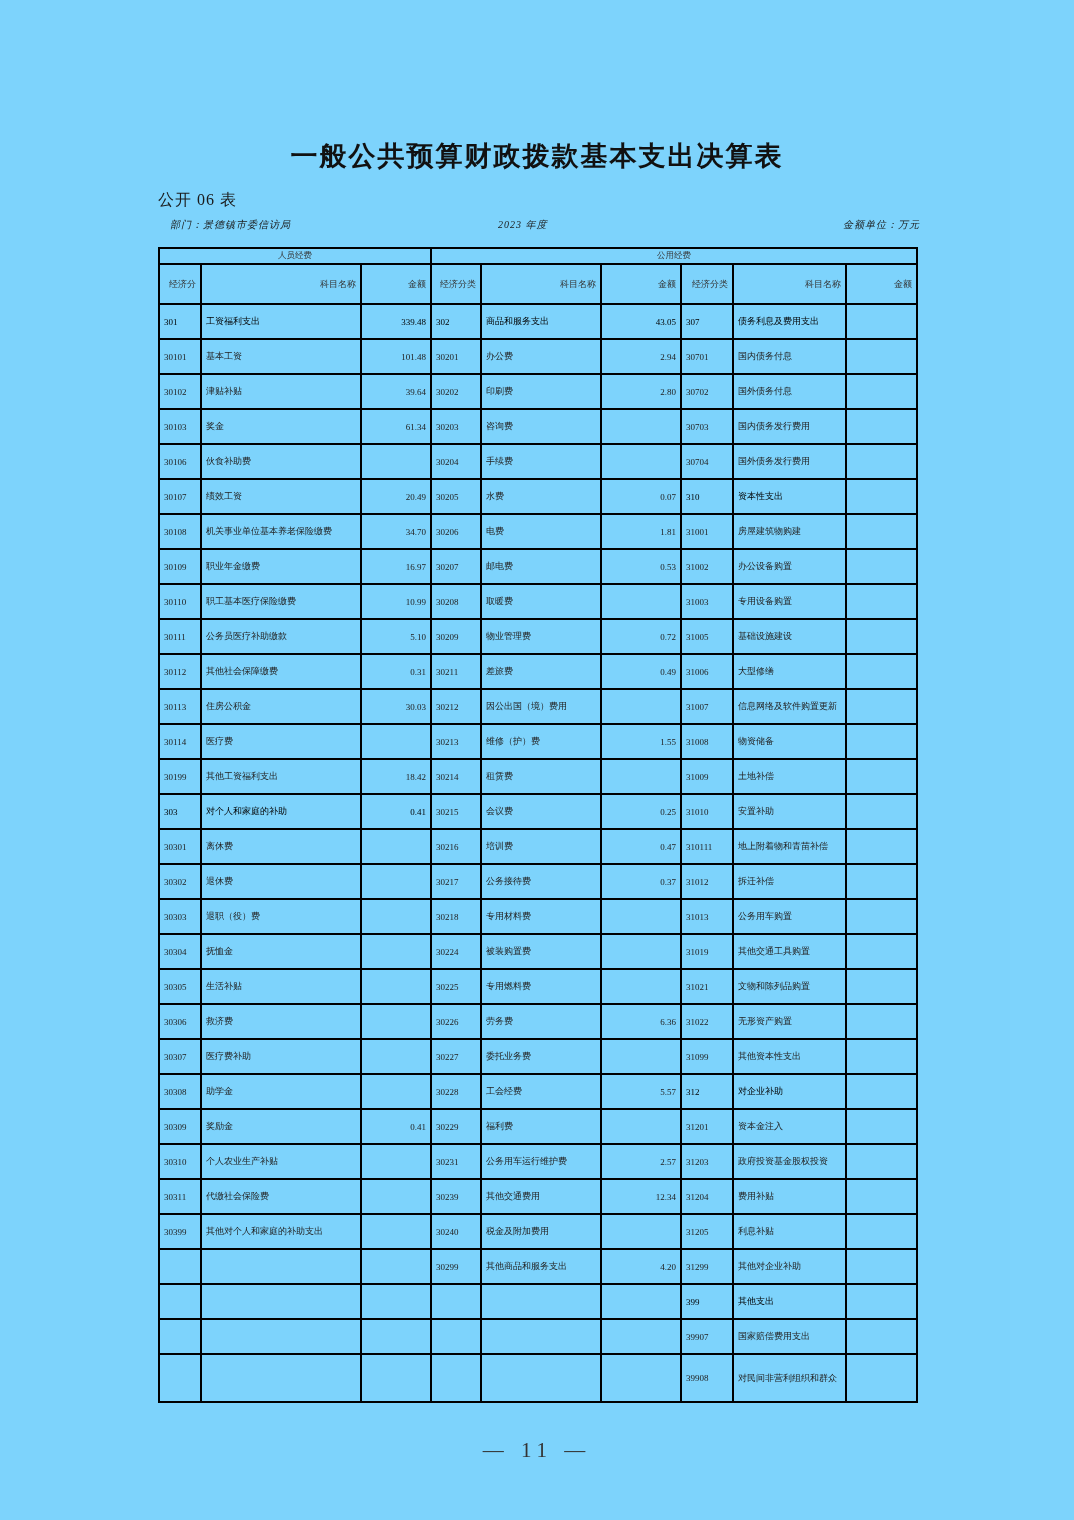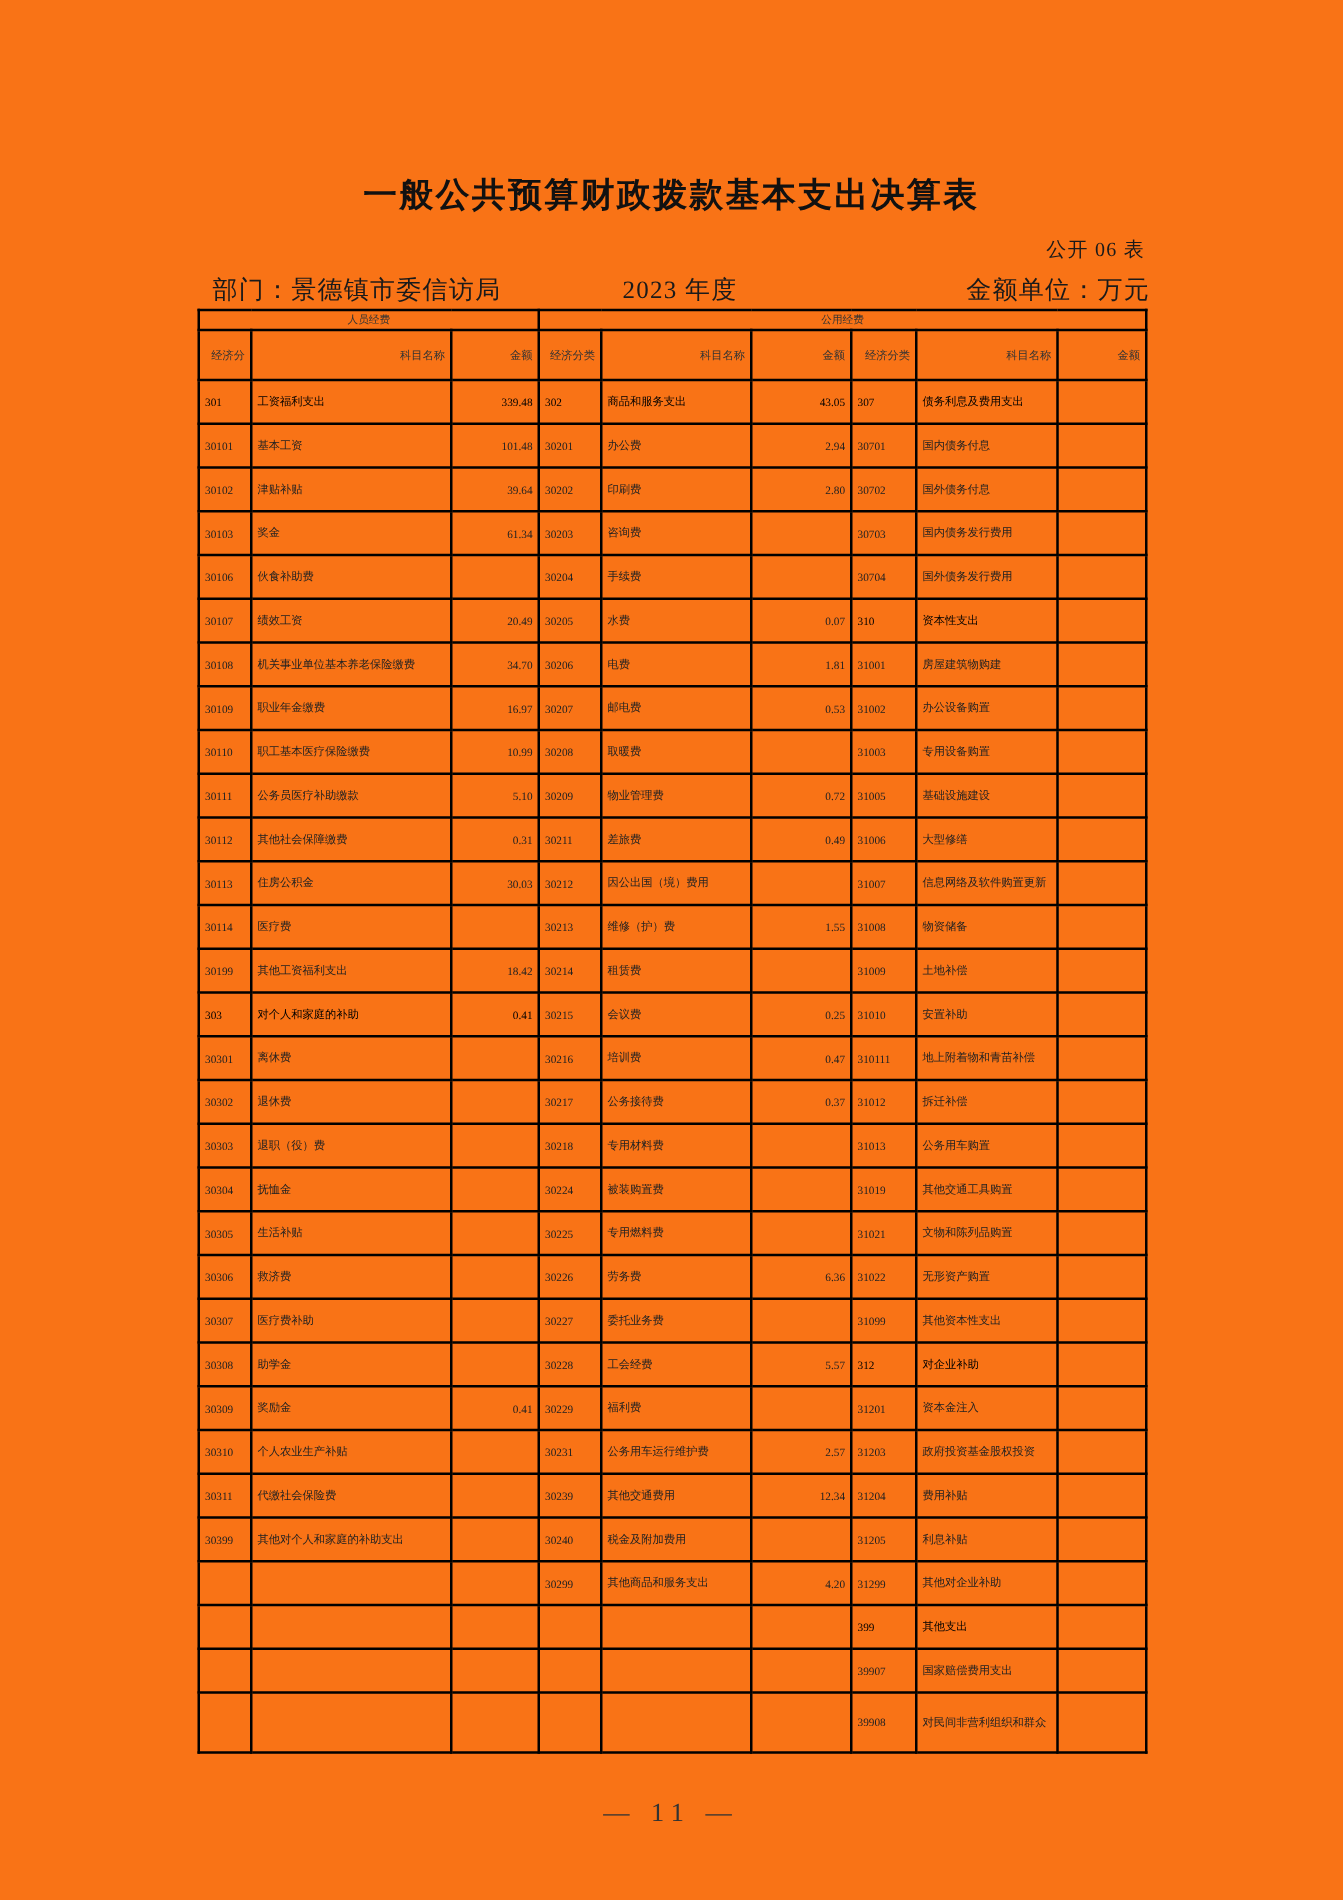--- a/index.html
+++ b/index.html
@@ -1,32 +1,32 @@
 <!DOCTYPE html>
 <html><head>
 <meta charset="utf-8">
 <style>
   html,body{margin:0;padding:0;background:#888;}
   .page{
-    position:relative;width:1074px;height:1520px;background:#f97316;
+    position:relative;width:1074px;height:1520px;background:#7dd3fc;
     font-family:"Liberation Serif","DejaVu Serif",serif;color:#1a1a1a;
     margin:0 auto;overflow:hidden;
   }
   .doc-title{
     position:absolute;top:138px;left:0;width:100%;text-align:center;
     font-family:"Liberation Sans","DejaVu Sans",sans-serif;
     font-size:27px;font-weight:bold;letter-spacing:2px;margin:0;color:#111;
   }
   .table-label{
-    position:absolute;top:190px;left:158px;width:758px;text-align:right;
+    position:absolute;top:190px;left:158px;width:758px;
     font-size:16px;letter-spacing:1px;
   }
   .meta-line{
     position:absolute;top:218px;left:158px;width:762px;height:22px;
-    font-size:20px;letter-spacing:1px;
+    font-size:10px;letter-spacing:1px;font-style:italic;
   }
   .meta-dept{position:absolute;left:12px;top:0;}
   .meta-year{position:absolute;left:340px;top:0;}
   .meta-unit{position:absolute;right:0;top:0;text-align:center;}
   table.budget{
     position:absolute;top:247px;left:158px;width:758px;
     border-collapse:collapse;table-layout:fixed;
     font-size:9px;color:#222;
   }
   table.budget th,table.budget td{

